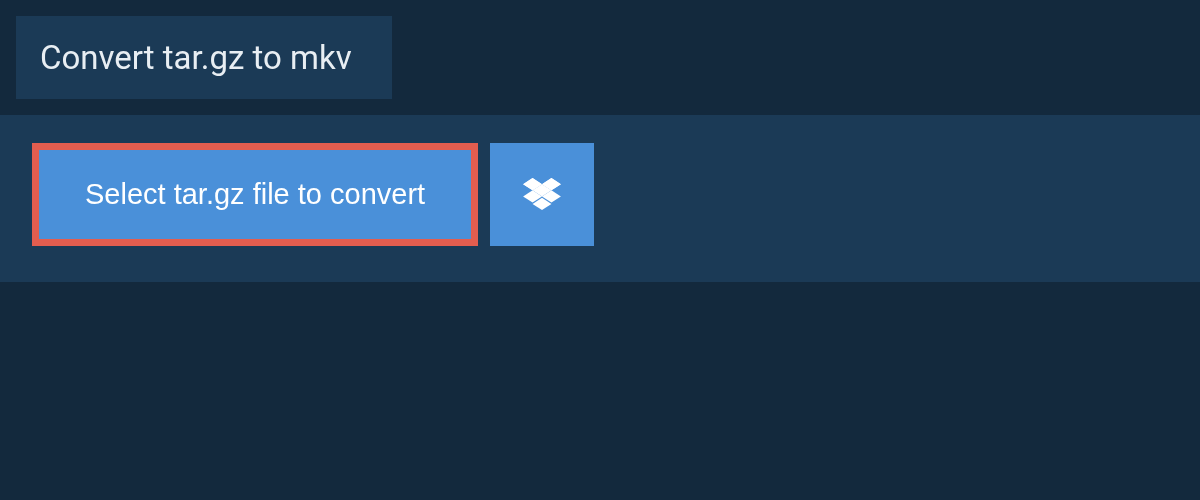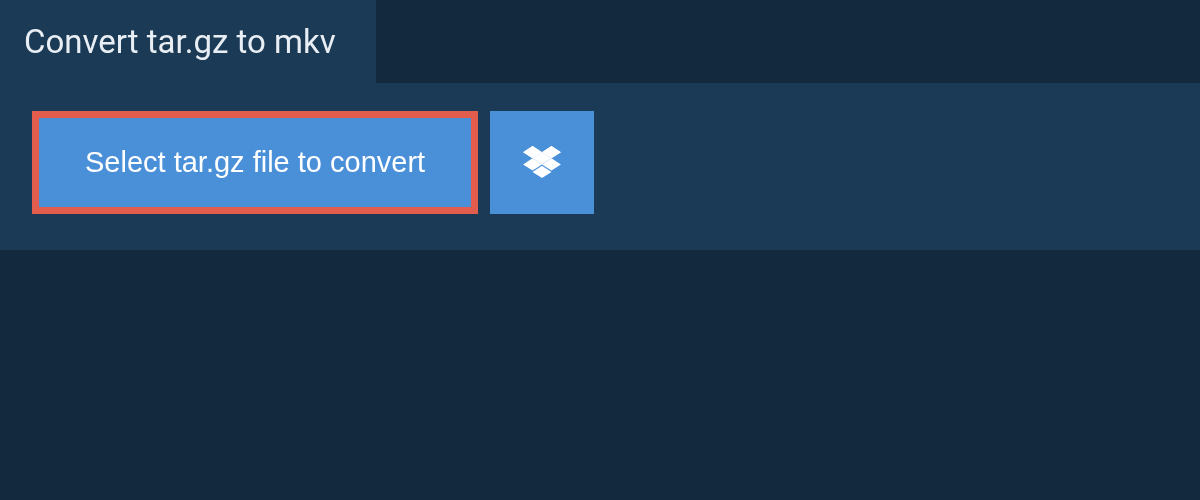--- a/index.html
+++ b/index.html
@@ -11,21 +11,21 @@
       width: 1200px;
       height: 500px;
       background-color: #13293d;
       font-family: -apple-system, BlinkMacSystemFont, "Segoe UI", Roboto, Helvetica, Arial, sans-serif;
       overflow: hidden;
     }
     .tab-header {
       background-color: #1b3a56;
       display: inline-block;
       padding: 22px 40px 22px 24px;
-      margin: 0;
+      margin: 16px;
     }
     .tab-title {
       color: #e8eef3;
       font-size: 33px;
       font-weight: 400;
     }
     .content-panel {
       background-color: #1b3a56;
       padding: 28px 32px 36px 32px;
       margin-top: 0;

